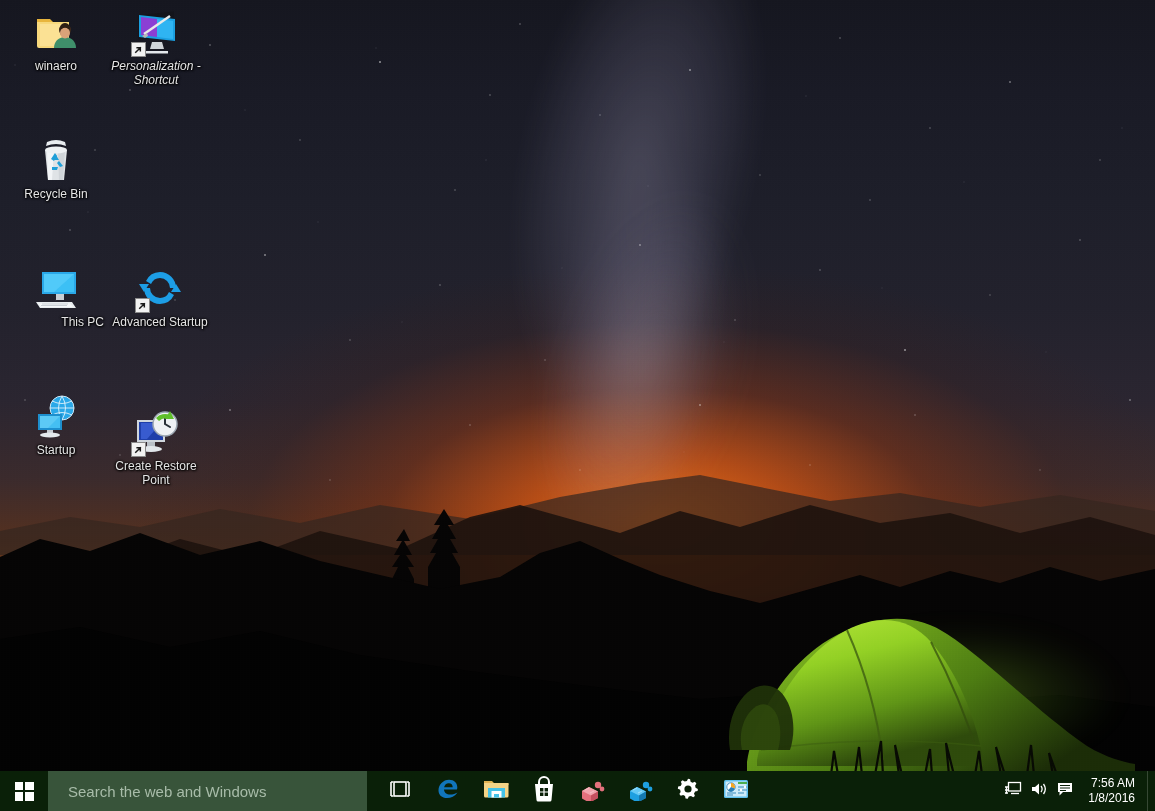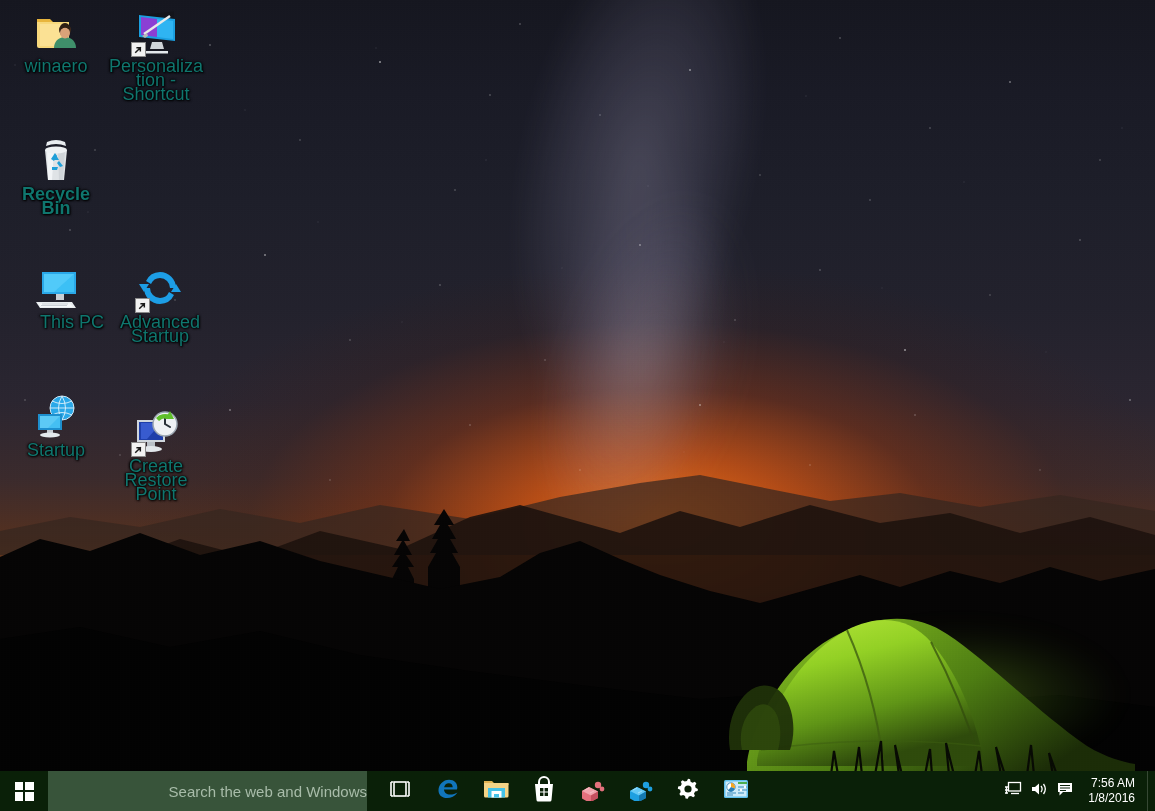--- a/index.html
+++ b/index.html
@@ -152,21 +152,21 @@
   
   #icon-layer { position:absolute; left:0; top:0; width:1155px; height:771px; }
   .desk-icon {
     position:absolute; width:100px; text-align:center;
     cursor:default; user-select:none;
   }
   .desk-icon .glyph {
     width:48px; height:48px; margin:0 auto 3px auto; position:relative;
   }
   .desk-icon .label {
-    font-size:18px; line-height:14px; color:#0f766e;
+    font-size:12px; line-height:14px; color:#e5e5e5;
     text-shadow:0 0 3px rgba(0,0,0,.95), 1px 1px 2px rgba(0,0,0,.95), -1px 0 2px rgba(0,0,0,.8);
     padding:0 2px; word-wrap:break-word;
   }
   .shortcut-arrow {
     position:absolute; left:-1px; bottom:-1px; width:15px; height:15px;
     background:#f2f2f2; border:1px solid #8a8a8a;
     display:flex; align-items:center; justify-content:center;
   }
   .shortcut-arrow svg { display:block; }
 
@@ -180,21 +180,21 @@
     width:48px; height:40px;
     display:flex; align-items:center; justify-content:center;
     background:#0a2008; cursor:default;
   }
   .win-logo { width:19px; height:19px; display:grid;
     grid-template-columns:1fr 1fr; grid-template-rows:1fr 1fr; gap:2px; }
   .win-logo i { background:#ffffff; display:block; }
   #search-box {
     width:319px; height:40px; background:#38543a;
     display:flex; align-items:center; padding-left:20px;
-    color:#9fb3a0; font-size:15px; cursor:text;justify-content:flex-end;
+    color:#9fb3a0; font-size:15px; cursor:text;
   }
   #search-box .ph { color:#a8bca9; }
   #tb-icons { display:flex; align-items:center; height:40px; padding-left:9px; }
   .tb-btn {
     width:48px; height:40px; display:flex; align-items:center; justify-content:center;
     cursor:default; position:relative;
   }
   #tray {
     margin-left:auto; display:flex; align-items:center; height:40px;
   }
@@ -292,42 +292,42 @@
         <path d="M8,16 h26 v22 H8 Z" fill="#ffe9a8" opacity=".55"></path>
         <ellipse cx="33" cy="22" rx="6" ry="6.5" fill="#3f2a1c"></ellipse>
         <path d="M33,29 c-7,0 -11,5 -11,11 h22 c0,-6 -4,-11 -11,-11 Z" fill="#3f8f6a"></path>
         <ellipse cx="33" cy="25" rx="5" ry="5.4" fill="#d9a279"></ellipse>
         <path d="M28,22 q5,-5 10,0 q0,-7 -5,-7 q-5,0 -5,7 Z" fill="#2e1f14"></path>
       </svg>
     </div>
     <div class="label">winaero</div>
   </div>
 
-  <div class="desk-icon" style="left:106px;top:8px;">
+  <div class="desk-icon" style="left:106px;top:8px;font-style:italic;">
     <div class="glyph">
       <svg viewBox="0 0 48 48" width="48" height="48">
         <path d="M6,8 h36 v24 H6 Z" fill="#0d0d0d" transform="skewY(-6)" opacity=".25"></path>
         <path d="M7,7 L43,11 L43,33 L7,29 Z" fill="#1b9fe0"></path>
         <path d="M9,9 L25,11 L25,29 L9,27 Z" fill="#8b3fd4"></path>
         <path d="M25,11 L41,13 L41,31 L25,29 Z" fill="#2fb4f2"></path>
         <path d="M20,34 h10 l2,7 h-14 Z" fill="#cfd4d9"></path>
         <path d="M14,43 h22 v2.5 h-22 Z" fill="#e4e8ec"></path>
         <path d="M12,26 L38,8" stroke="#e9e9e9" stroke-width="2.4"></path>
         <path d="M10,28 l5,-3 l1,3 l-3,2 Z" fill="#b8b8b8"></path>
       </svg>
       <div class="shortcut-arrow">
         <svg viewBox="0 0 12 12" width="11" height="11">
           <path d="M3,9 L8,4 M8,4 H4.5 M8,4 V7.5" stroke="#1a1a1a" stroke-width="1.6" fill="none" stroke-linecap="square"></path>
         </svg>
       </div>
     </div>
     <div class="label">Personalization - Shortcut</div>
   </div>
 
-  <div class="desk-icon" style="left:6px;top:136px;font-weight:bold;">
+  <div class="desk-icon" style="left:6px;top:136px;">
     <div class="glyph">
       <svg viewBox="0 0 48 48" width="48" height="48">
         <path d="M13,14 L35,14 L32,44 L16,44 Z" fill="#dfe3e6"></path>
         <path d="M15,14 L22,14 L20,44 L16,44 Z" fill="#f2f5f7"></path>
         <path d="M26,14 L33,14 L31,44 L27,44 Z" fill="#c7ccd1" opacity=".6"></path>
         <ellipse cx="24" cy="14" rx="11" ry="3.4" fill="#eef1f3"></ellipse>
         <path d="M15,6 q9,-4 18,0 l1,4 q-10,-4 -20,0 Z" fill="#e9edf0"></path>
         <path d="M19,23 l4,-6 l2,3 l-3,5 Z M27,25 l4,5 l-3,1 l-3,-4 Z M20,31 l6,0 l-1,3 l-5,0 Z" fill="#1f9fd8"></path>
         <path d="M24,19 l3,5 h-6 Z" fill="#1f9fd8"></path>
       </svg>

